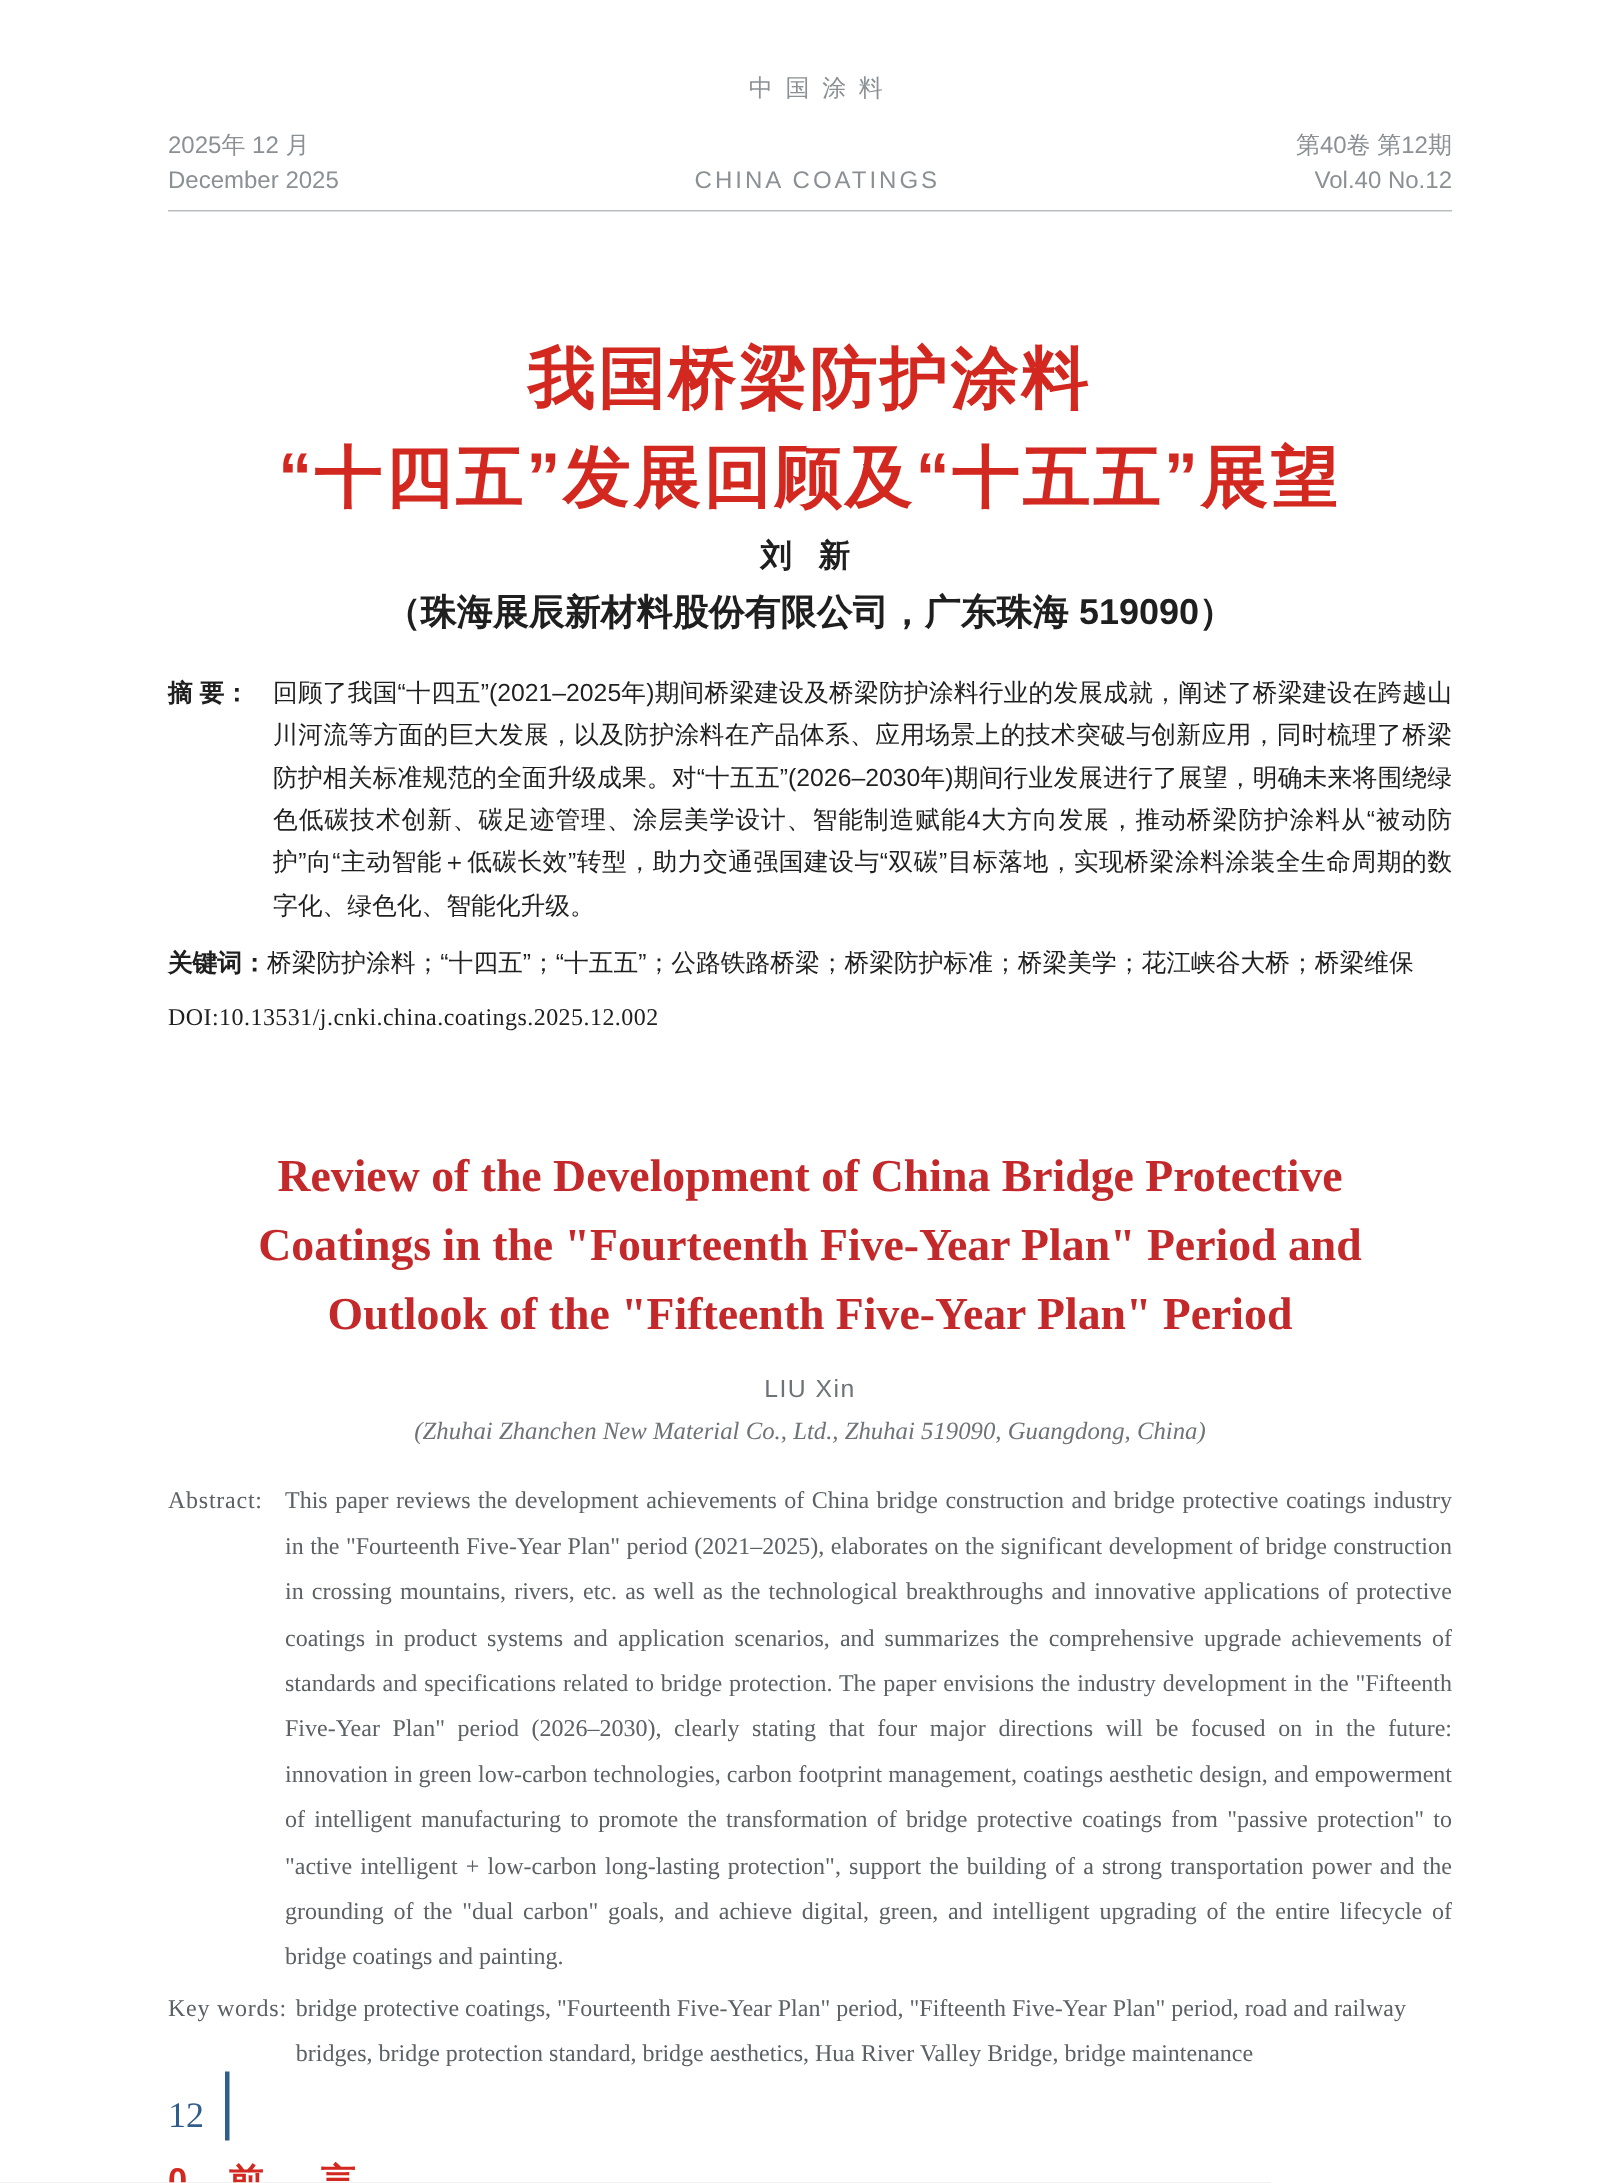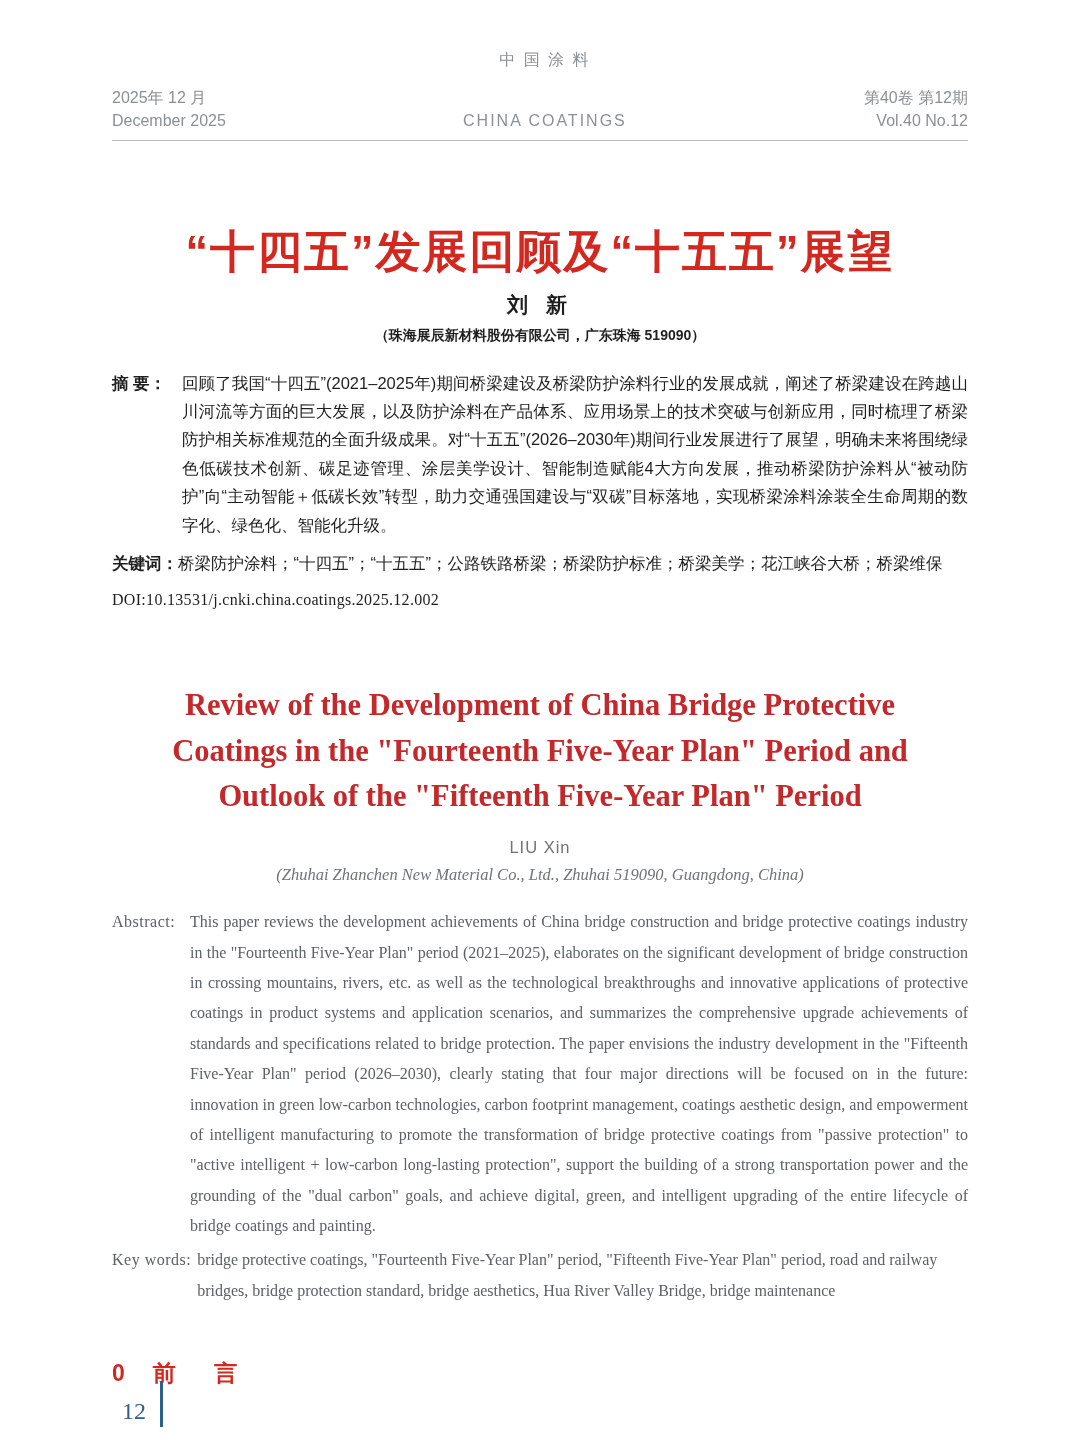--- a/index.html
+++ b/index.html
@@ -28,21 +28,21 @@
   .jheader .c-right { text-align:right; }
 
   
   .cn-title {
     margin-top:78px; text-align:center;
     color:#d2281f; font-weight:bold;
     font-size:45px; line-height:1.45; letter-spacing:2px;
   }
 
   .cn-author { margin-top:6px; text-align:center; font-size:21px; font-weight:bold; letter-spacing:6px; }
-  .cn-affil  { margin-top:8px;  text-align:center; font-size:14px; font-weight:bold; }
+  .cn-affil  { margin-top:8px;  text-align:center; font-size:24px; font-weight:bold; }
 
   
   .block { display:flex; margin-top:24px; font-size:16.5px; line-height:1.72; }
   .block .lbl { flex:0 0 auto; font-weight:bold; white-space:nowrap; }
   .block .txt { flex:1 1 auto; text-align:justify; }
   .cn-abs .lbl { width:70px; }
   .kw-line { margin-top:10px; font-size:16.5px; line-height:1.7; }
   .kw-line .lbl { font-weight:bold; }
 
   .meta-row {
@@ -86,21 +86,21 @@
   .sec-head {
     margin-top:52px;
     color:#d2281f; font-weight:bold; font-size:23px; letter-spacing:2px;
   }
   .sec-head .num { margin-right:26px; }
   .sec-head .ttl { letter-spacing:16px; }
 
   
   .pfooter {
     position:absolute; left:112px; bottom:28px;
-    display:flex; align-items:flex-end;margin-left:10px;
+    display:flex; align-items:flex-end;
   }
   .pfooter .pageno {
     font-family:"Liberation Serif", serif;
     color:#2f5d8c; font-size:24px; align-self:flex-end; padding-bottom:2px;
   }
   .pfooter .vbar { width:3px; height:46px; background:#2f5d8c; margin:0 10px 0 14px; }
   .pfooter .col-labels { display:flex; flex-direction:column; justify-content:center; }
   .pfooter .col-cn { color:#7d8da2; font-weight:bold; font-size:19px; letter-spacing:1px; }
   .pfooter .col-en { color:#b3bcc7; font-size:11.5px; margin-top:2px; }
 </style>
@@ -119,20 +119,21 @@
         <span>中 国 涂 料</span>
         <span>CHINA COATINGS</span>
       </div>
       <div class="cell c-right">
         <span>第40卷 第12期</span>
         <span>Vol.40  No.12</span>
       </div>
     </div>
 
     <h1 class="cn-title">
+      <span style="display:block">我国桥梁防护涂料</span>
       <span style="display:block">“十四五”发展回顾及“十五五”展望</span>
     </h1>
 
     <div class="cn-author">刘  新</div>
     <div class="cn-affil">（珠海展辰新材料股份有限公司，广东珠海  519090）</div>
 
     <div class="block cn-abs">
       <span class="lbl">摘  要：</span>
       <span class="txt">回顾了我国“十四五”(2021–2025年)期间桥梁建设及桥梁防护涂料行业的发展成就，阐述了桥梁建设在跨越山川河流等方面的巨大发展，以及防护涂料在产品体系、应用场景上的技术突破与创新应用，同时梳理了桥梁防护相关标准规范的全面升级成果。对“十五五”(2026–2030年)期间行业发展进行了展望，明确未来将围绕绿色低碳技术创新、碳足迹管理、涂层美学设计、智能制造赋能4大方向发展，推动桥梁防护涂料从“被动防护”向“主动智能＋低碳长效”转型，助力交通强国建设与“双碳”目标落地，实现桥梁涂料涂装全生命周期的数字化、绿色化、智能化升级。</span>
     </div>

